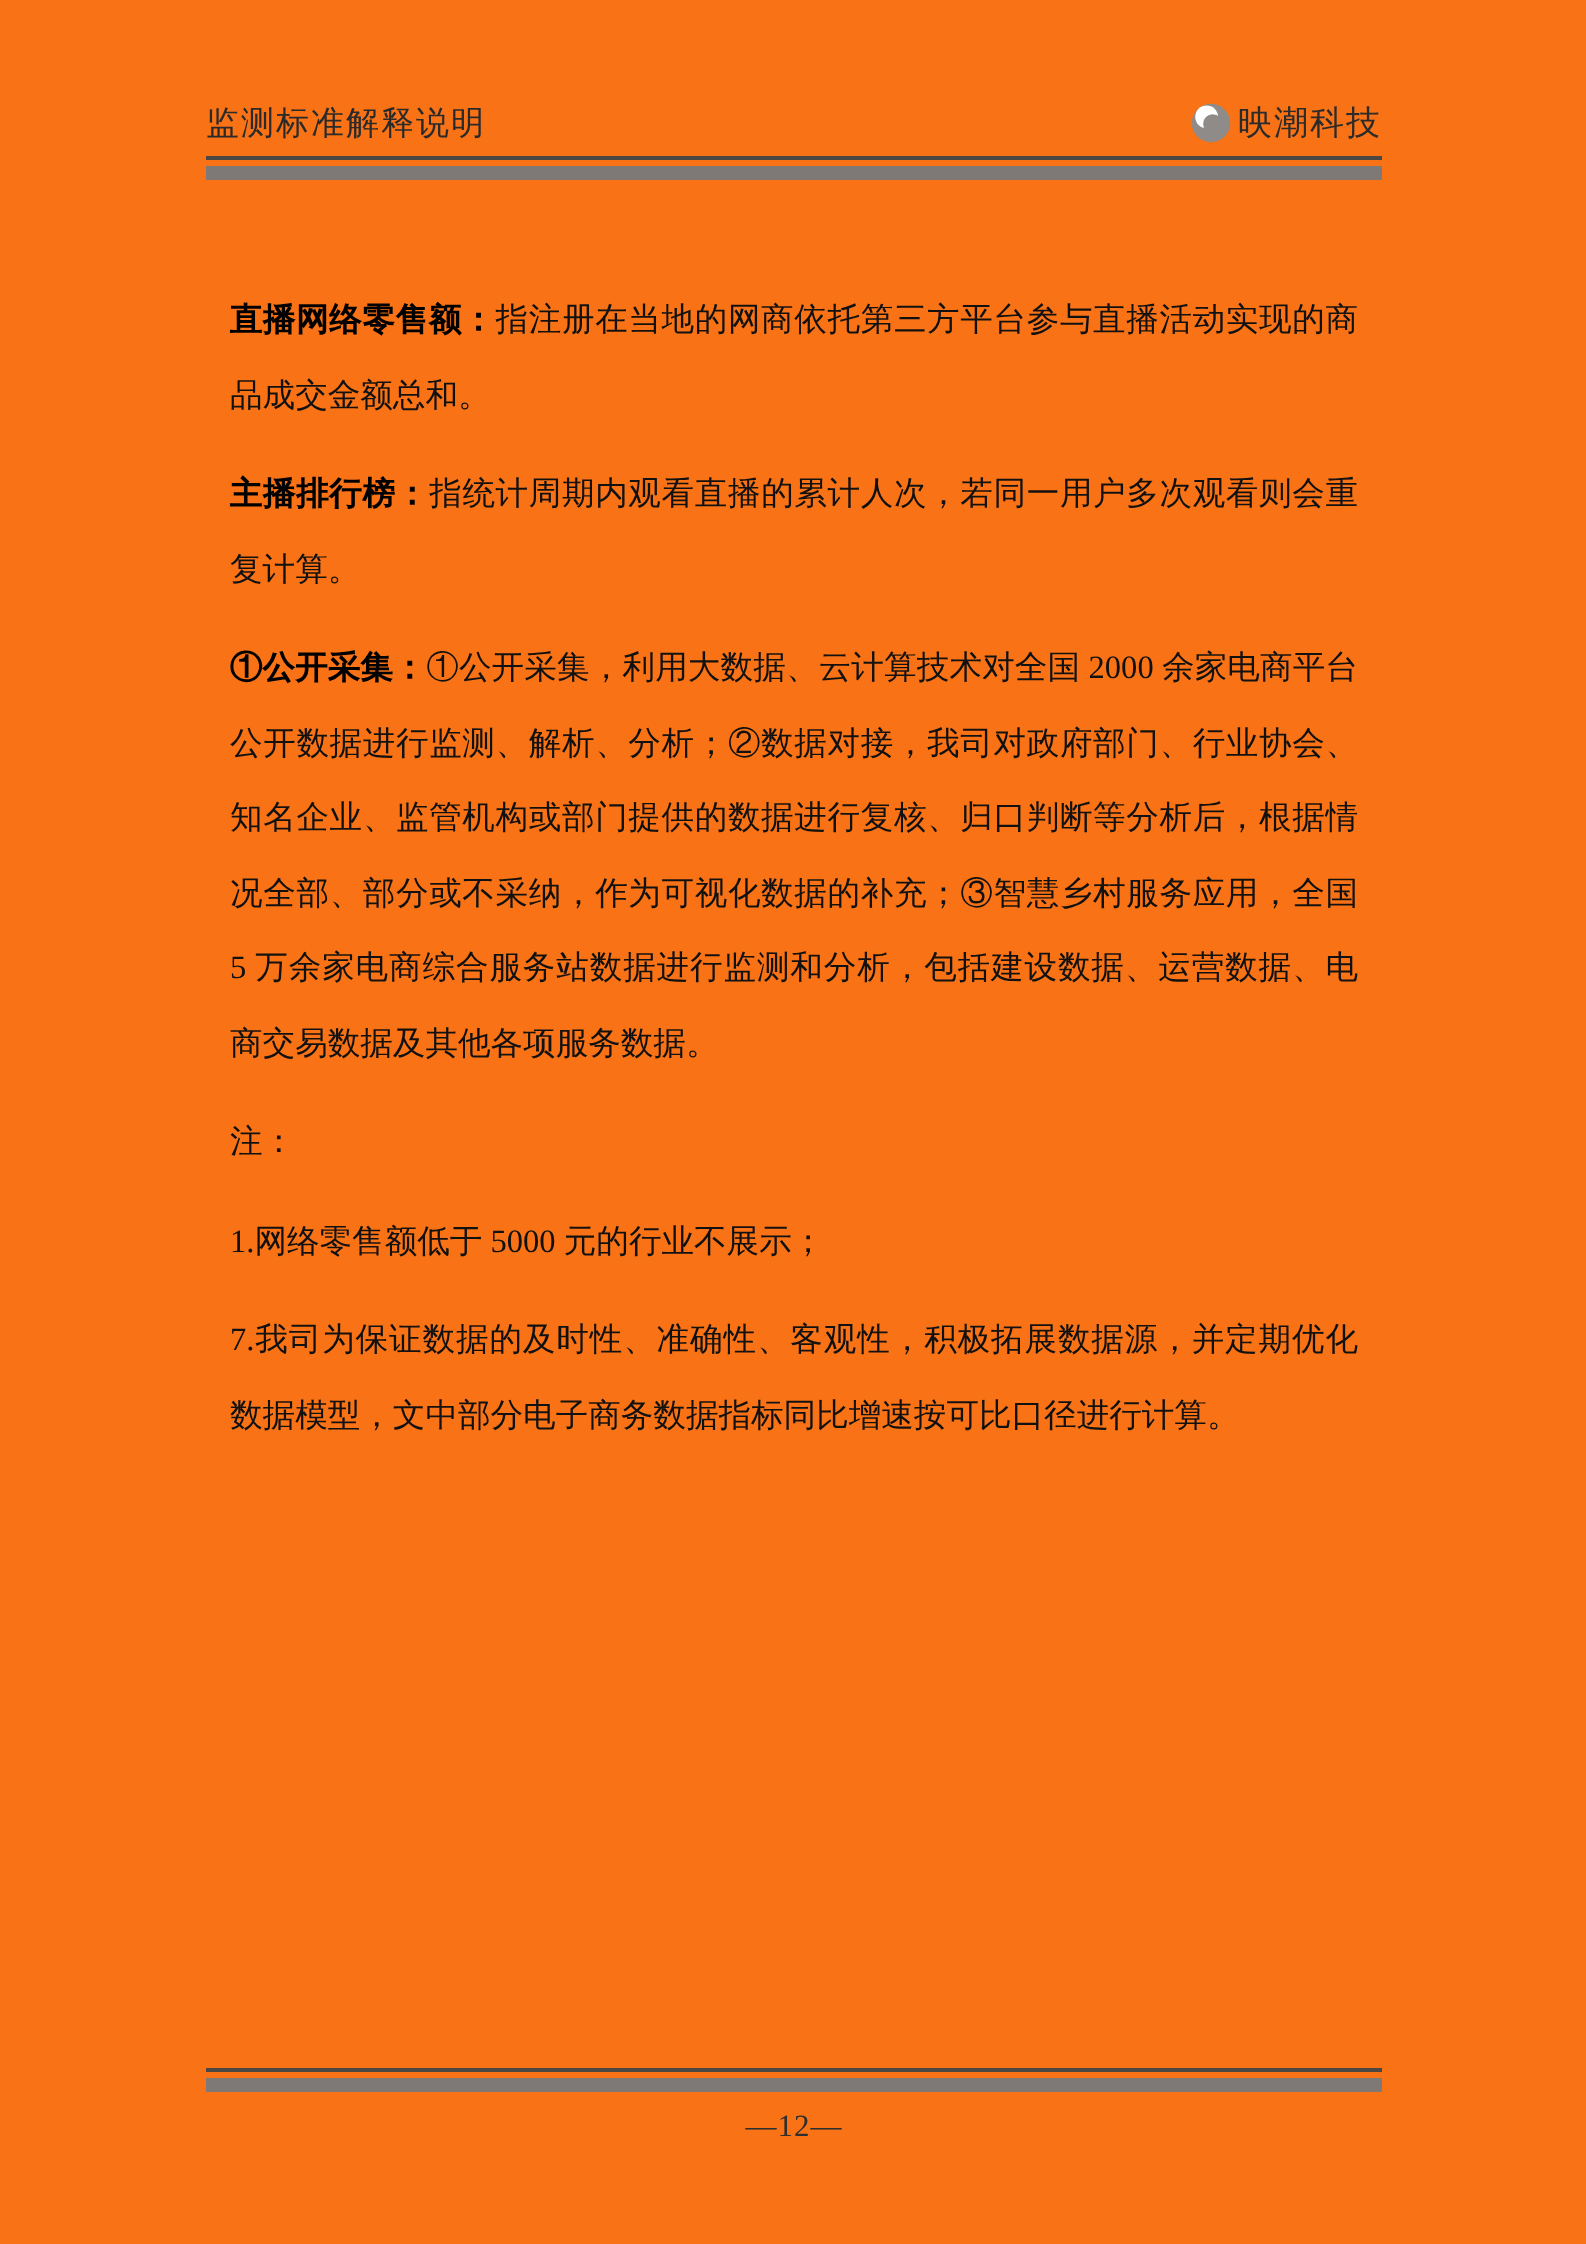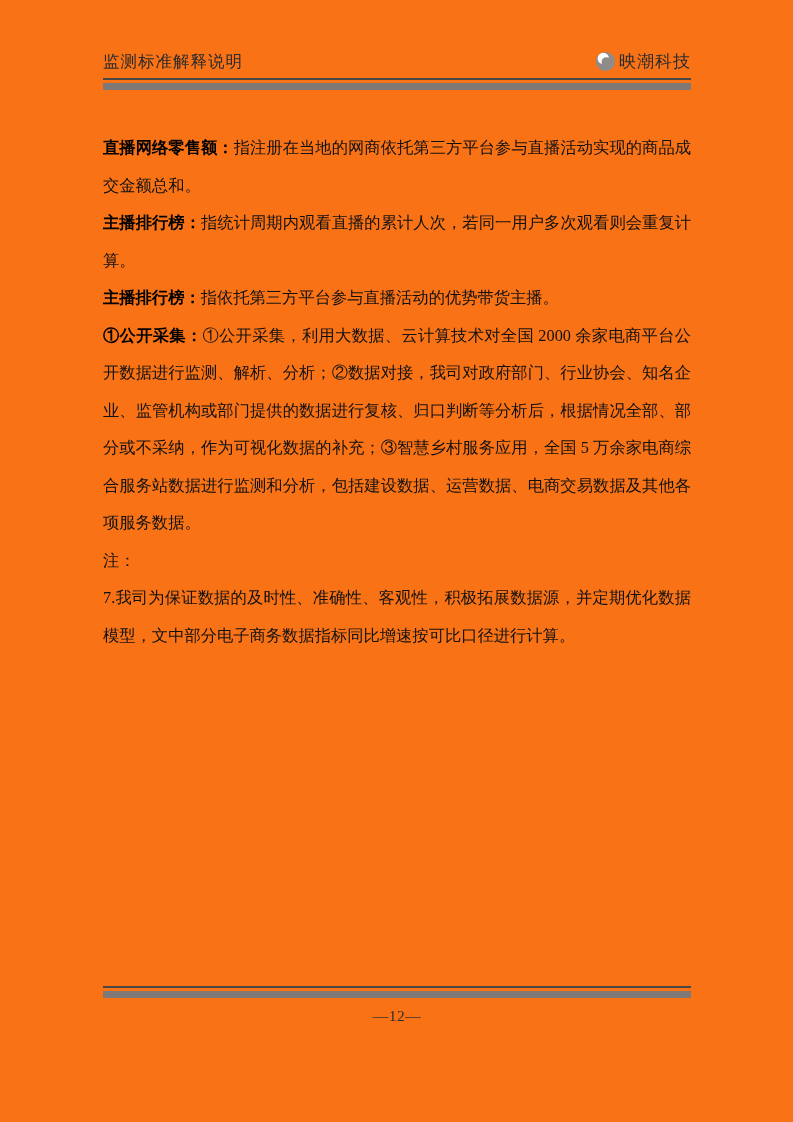--- a/index.html
+++ b/index.html
@@ -56,27 +56,27 @@
   .document-body {
     position: absolute;
     top: 129px;
     left: 103px;
     width: 588px;
     font-size: 16.3px;
     line-height: 37.5px;
     text-align: justify;
     color: #111111;
   }
-  .document-body p { margin: 0; }
+  .document-body p { margin: 12px; }
   .term { font-weight: 700; color: #000000; }
   .notes-label { text-align: left; }
   
   .page-footer {
     position: absolute;
-    top: 981px;
+    top: 1029px;
     left: 103px;
     width: 588px;
   }
   .page-number {
     margin-top: 9px;
     text-align: center;
     font-size: 15.5px;
     letter-spacing: 0.5px;
     color: #2f2f2f;
   }
@@ -103,26 +103,24 @@
   </div>
 
   <div class="document-body">
     <p>
       <span class="term">直播网络零售额：</span><span>指注册在当地的网商依托第三方平台参与直播活动实现的商品成交金额总和。</span>
     </p>
     <p>
       <span class="term">主播排行榜：</span><span>指统计周期内观看直播的累计人次，若同一用户多次观看则会重复计算。</span>
     </p>
     <p>
-      <span class="term">主播排行榜：</span><span>指依托第三方平台参与直播活动的优势带货主播。</span>
-    </p>
-    <p>
       <span class="term">①公开采集：</span><span>①公开采集，利用大数据、云计算技术对全国 2000 余家电商平台公开数据进行监测、解析、分析；②数据对接，我司对政府部门、行业协会、知名企业、监管机构或部门提供的数据进行复核、归口判断等分析后，根据情况全部、部分或不采纳，作为可视化数据的补充；③智慧乡村服务应用，全国 5 万余家电商综合服务站数据进行监测和分析，包括建设数据、运营数据、电商交易数据及其他各项服务数据。</span>
     </p>
     <p class="notes-label">注：</p>
+    <p>1.网络零售额低于 5000 元的行业不展示；</p>
     <p>7.我司为保证数据的及时性、准确性、客观性，积极拓展数据源，并定期优化数据模型，文中部分电子商务数据指标同比增速按可比口径进行计算。</p>
   </div>
 
   <div class="page-footer">
     <div class="rule-thin"></div>
     <div class="rule-thick"></div>
     <div class="page-number">—12—</div>
   </div>
 
 </div>

